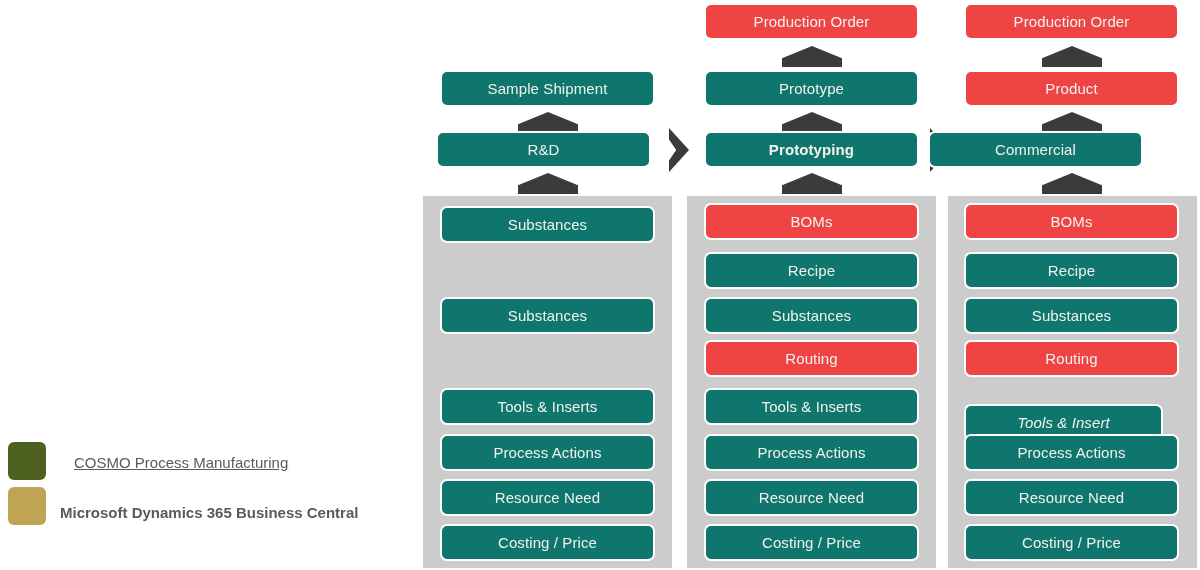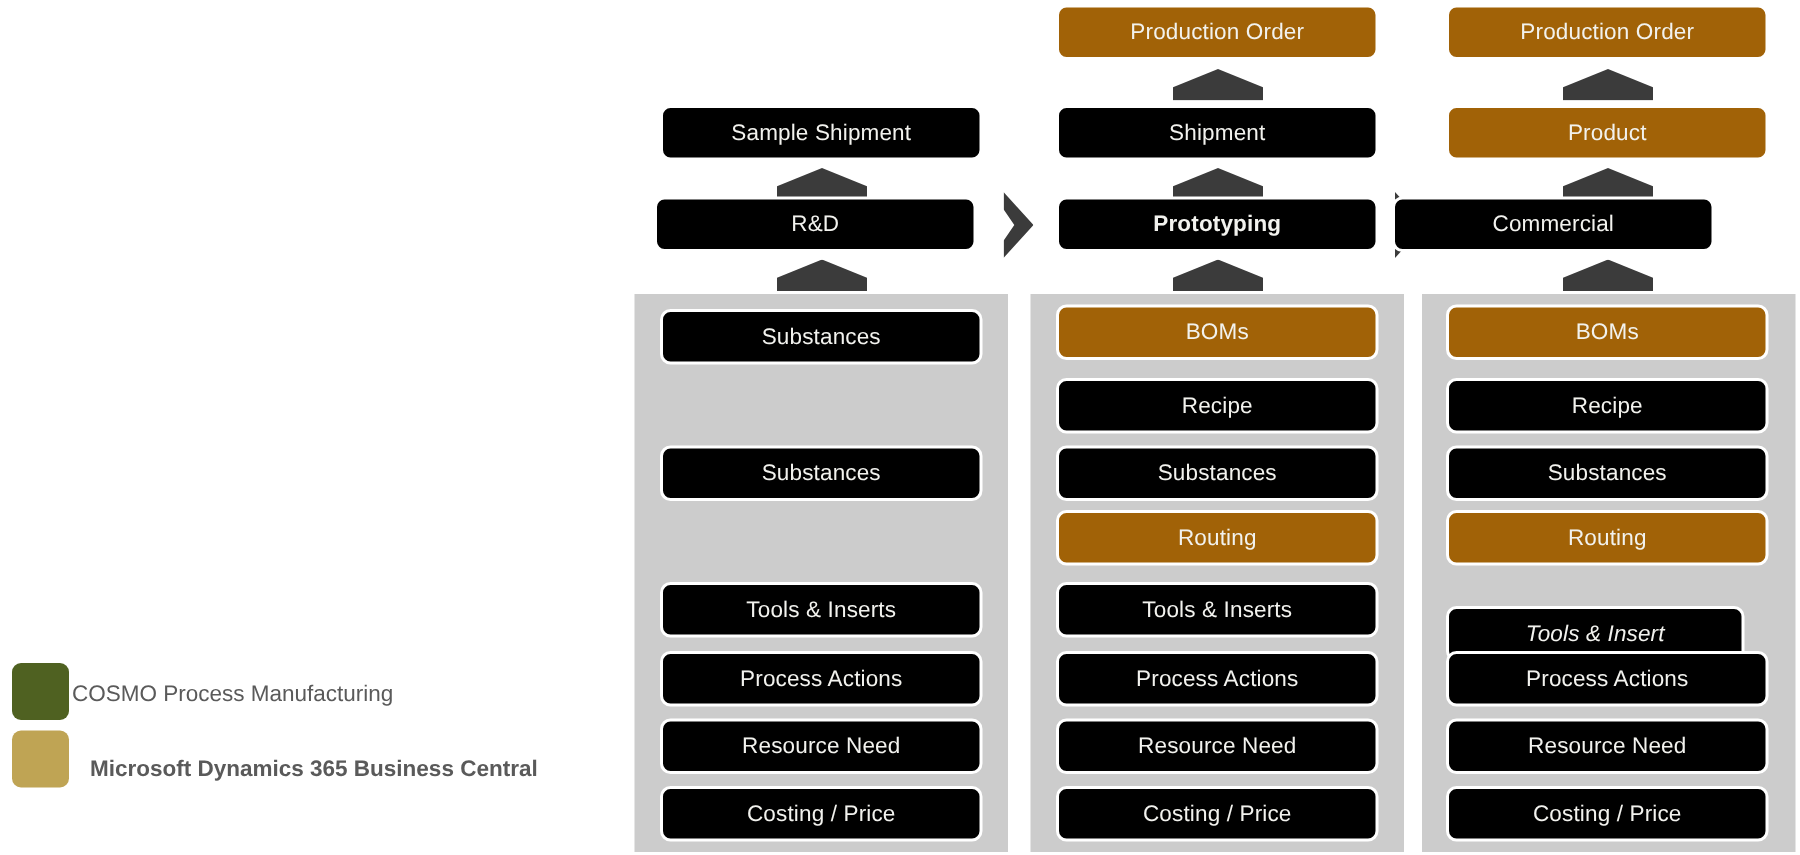--- a/index.html
+++ b/index.html
@@ -24,22 +24,22 @@
     display: flex;
     align-items: center;
     justify-content: center;
     color: #f2f2ee;
     font-size: 15px;
     line-height: 1;
     letter-spacing: .1px;
     white-space: nowrap;
     font-family: "Liberation Sans", sans-serif;
   }
-  .pill.green { background: #000000; }
-  .pill.gold  { background: #a16207; }
+  .pill.green { background: #0f766e; }
+  .pill.gold  { background: #ef4444; }
 
   
   .panel {
     position: absolute;
     background: #cccccc;
   }
 
   
   .up-arrow {
     position: absolute;
@@ -86,21 +86,21 @@
 <div class="pill green" style="left:440px; top:297px; width:215px; height:37px;">Substances</div>
 <div class="pill green" style="left:440px; top:388px; width:215px; height:37px;">Tools &amp; Inserts</div>
 <div class="pill green" style="left:440px; top:434px; width:215px; height:37px;">Process Actions</div>
 <div class="pill green" style="left:440px; top:479px; width:215px; height:37px;">Resource Need</div>
 <div class="pill green" style="left:440px; top:524px; width:215px; height:37px;">Costing / Price</div>
 
 <div class="right-arrow" style="left:669px; top:128px; width:20px; height:44px;"></div>
 
 <div class="pill gold" style="left:704px; top:3px; width:215px; height:37px;">Production Order</div>
 <div class="up-arrow" style="left:782px; top:46px; width:60px; height:21px;"></div>
-<div class="pill green" style="left:704px; top:70px; width:215px; height:37px;">Shipment</div>
+<div class="pill green" style="left:704px; top:70px; width:215px; height:37px;">Prototype</div>
 <div class="up-arrow" style="left:782px; top:112px; width:60px; height:21px;"></div>
 <div class="pill green" style="left:704px; top:131px; width:215px; height:37px;font-weight:bold;">Prototyping</div>
 <div class="up-arrow" style="left:782px; top:173px; width:60px; height:21px;"></div>
 
 <div class="pill gold" style="left:704px; top:203px; width:215px; height:37px;">BOMs</div>
 <div class="pill green" style="left:704px; top:252px; width:215px; height:37px;">Recipe</div>
 <div class="pill green" style="left:704px; top:297px; width:215px; height:37px;">Substances</div>
 <div class="pill gold" style="left:704px; top:340px; width:215px; height:37px;">Routing</div>
 <div class="pill green" style="left:704px; top:388px; width:215px; height:37px;">Tools &amp; Inserts</div>
 <div class="pill green" style="left:704px; top:434px; width:215px; height:37px;">Process Actions</div>
@@ -119,16 +119,16 @@
 <div class="pill gold" style="left:964px; top:203px; width:215px; height:37px;">BOMs</div>
 <div class="pill green" style="left:964px; top:252px; width:215px; height:37px;">Recipe</div>
 <div class="pill green" style="left:964px; top:297px; width:215px; height:37px;">Substances</div>
 <div class="pill gold" style="left:964px; top:340px; width:215px; height:37px;">Routing</div>
 <div class="pill green" style="left:964px; top:404px; width:199px; height:37px;font-style:italic;">Tools &amp; Insert</div>
 <div class="pill green" style="left:964px; top:434px; width:215px; height:37px;">Process Actions</div>
 <div class="pill green" style="left:964px; top:479px; width:215px; height:37px;">Resource Need</div>
 <div class="pill green" style="left:964px; top:524px; width:215px; height:37px;">Costing / Price</div>
 
 <div class="legend-swatch" style="left:8px; top:442px; background:#4f6121;"></div>
-<div class="legend-label" style="left:48px; top:455px;">COSMO Process Manufacturing</div>
+<div class="legend-label" style="left:74px; top:455px;text-decoration:underline;">COSMO Process Manufacturing</div>
 
 <div class="legend-swatch" style="left:8px; top:487px; background:#bfa454;"></div>
 <div class="legend-label" style="left:60px; top:505px;font-weight:bold;">Microsoft Dynamics 365 Business Central</div>
 
 </body></html>

